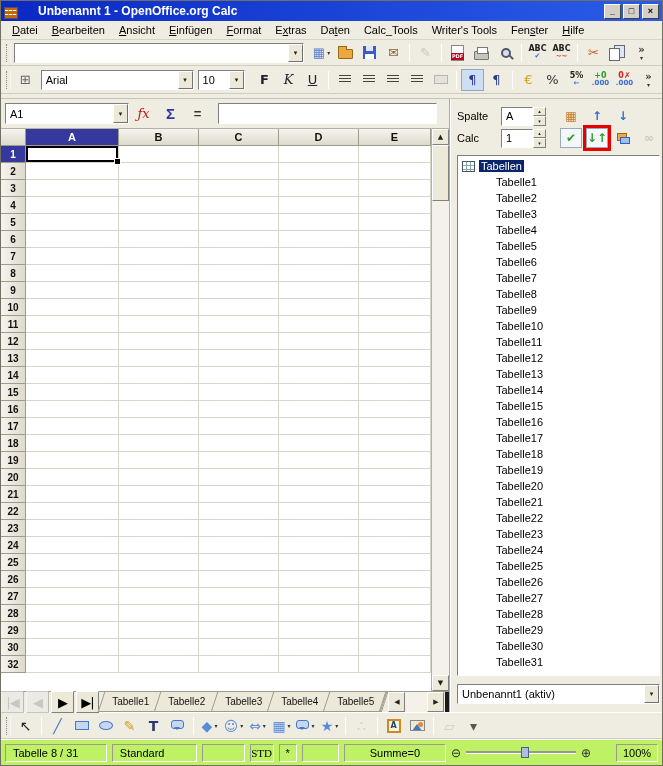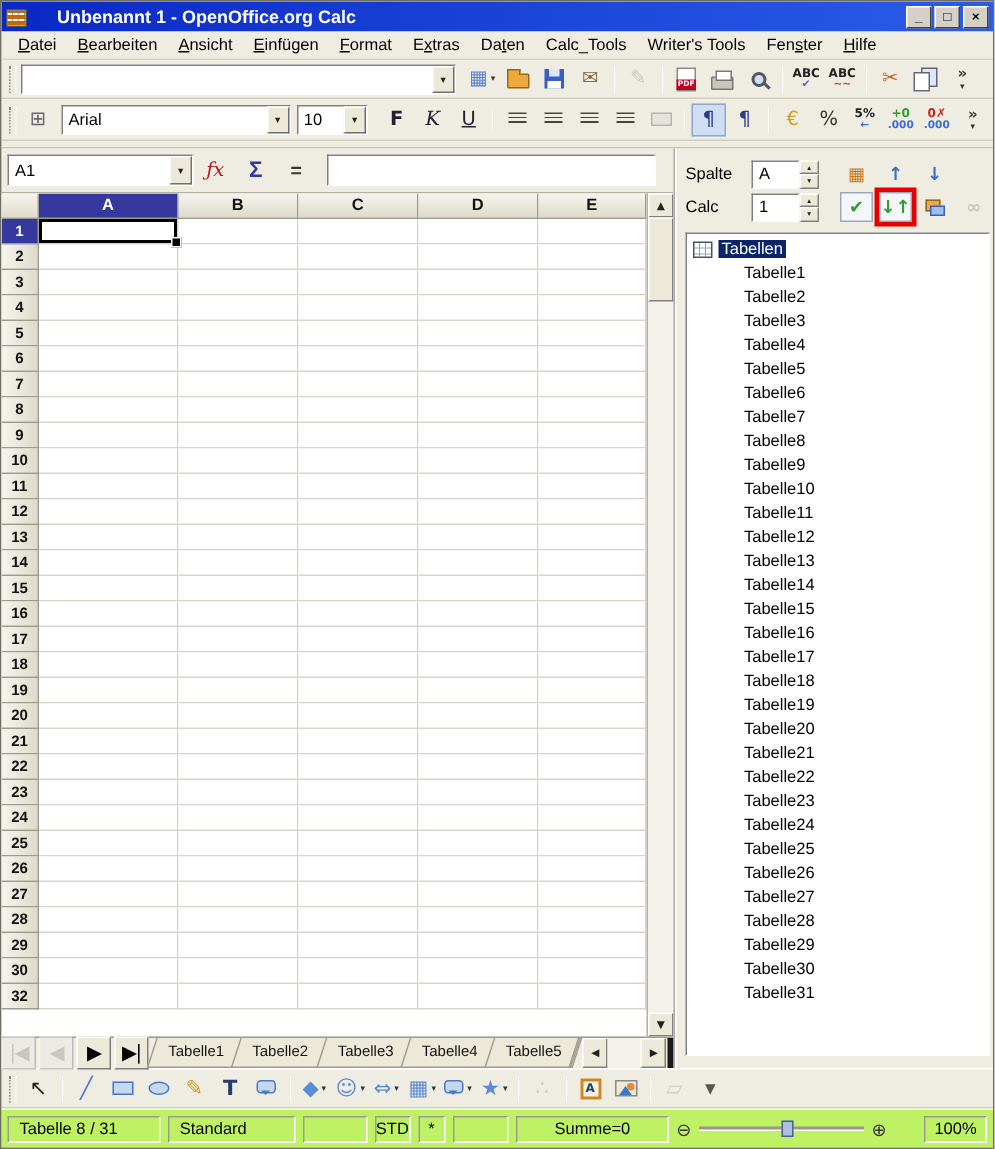--- a/index.html
+++ b/index.html
@@ -139,21 +139,21 @@
   .tree-item.sel .tree-label{background:#0a246a;color:#fff;}
   .doc-combo{margin-top:8px;height:20px;}
 
   
   .drawbar{height:27px;flex:0 0 27px;border-top:1px solid #fff;}
   .drawbar .tb-btn .glyph{font-size:14px;}
 
   
   .statusbar{height:26px;background:#bef264;border-top:1px solid #fff;display:flex;align-items:center;padding:0 4px;gap:5px;font-size:11px;flex:0 0 26px;}
   .sfield{height:18px;display:flex;align-items:center;padding:0 7px;border:1px solid;border-color:#9e9a8e #fff #fff #9e9a8e;white-space:nowrap;}
-  .f-sheet{width:120px;}.f-style{width:100px;}.f-blank1{width:48px;}.f-std{width:24px;justify-content:center;}.f-mod{width:18px;justify-content:center;}.f-blank2{width:42px;}.f-sum{width:120px;justify-content:center;}
+  .f-sheet{width:120px;}.f-style{width:100px;}.f-blank1{width:48px;}.f-std{width:24px;justify-content:center;font-family:Liberation Serif, serif;}.f-mod{width:18px;justify-content:center;}.f-blank2{width:42px;}.f-sum{width:120px;justify-content:center;}
   .zoomwrap{flex:1;display:flex;align-items:center;gap:5px;justify-content:center;}
   .zglyph{font-size:12px;color:#333;}
   .ztrack{width:110px;height:3px;background:#9a968a;border-bottom:1px solid #fff;position:relative;}
   .zthumb{position:absolute;left:50%;top:-4px;width:8px;height:11px;background:#aebedd;border:1px solid #46628e;}
   .f-zoom{width:42px;justify-content:center;margin-left:20px;}
 </style>
 </head>
 <body>
 
 <div class="win">
@@ -792,20 +792,24 @@
           <div class="tree-item child">
             <span class="tree-label">Tabelle29</span>
           </div>
           <div class="tree-item child">
             <span class="tree-label">Tabelle30</span>
           </div>
           <div class="tree-item child">
             <span class="tree-label">Tabelle31</span>
           </div>
         </div>
+      <span class="combo doc-combo">
+        <span class="combo-val">Unbenannt1 (aktiv)</span>
+        <span class="combo-btn">▾</span>
+      </span>
     </div>
   </div>
 
   <div class="toolbar drawbar">
     <span class="grip"></span>
     <span class="tb-buttons" id="drawbtns">
         <span class="tb-btn">
           <span class="glyph" style="color: rgb(34, 34, 34);">↖</span>
         </span>
         <span class="sep"></span>

